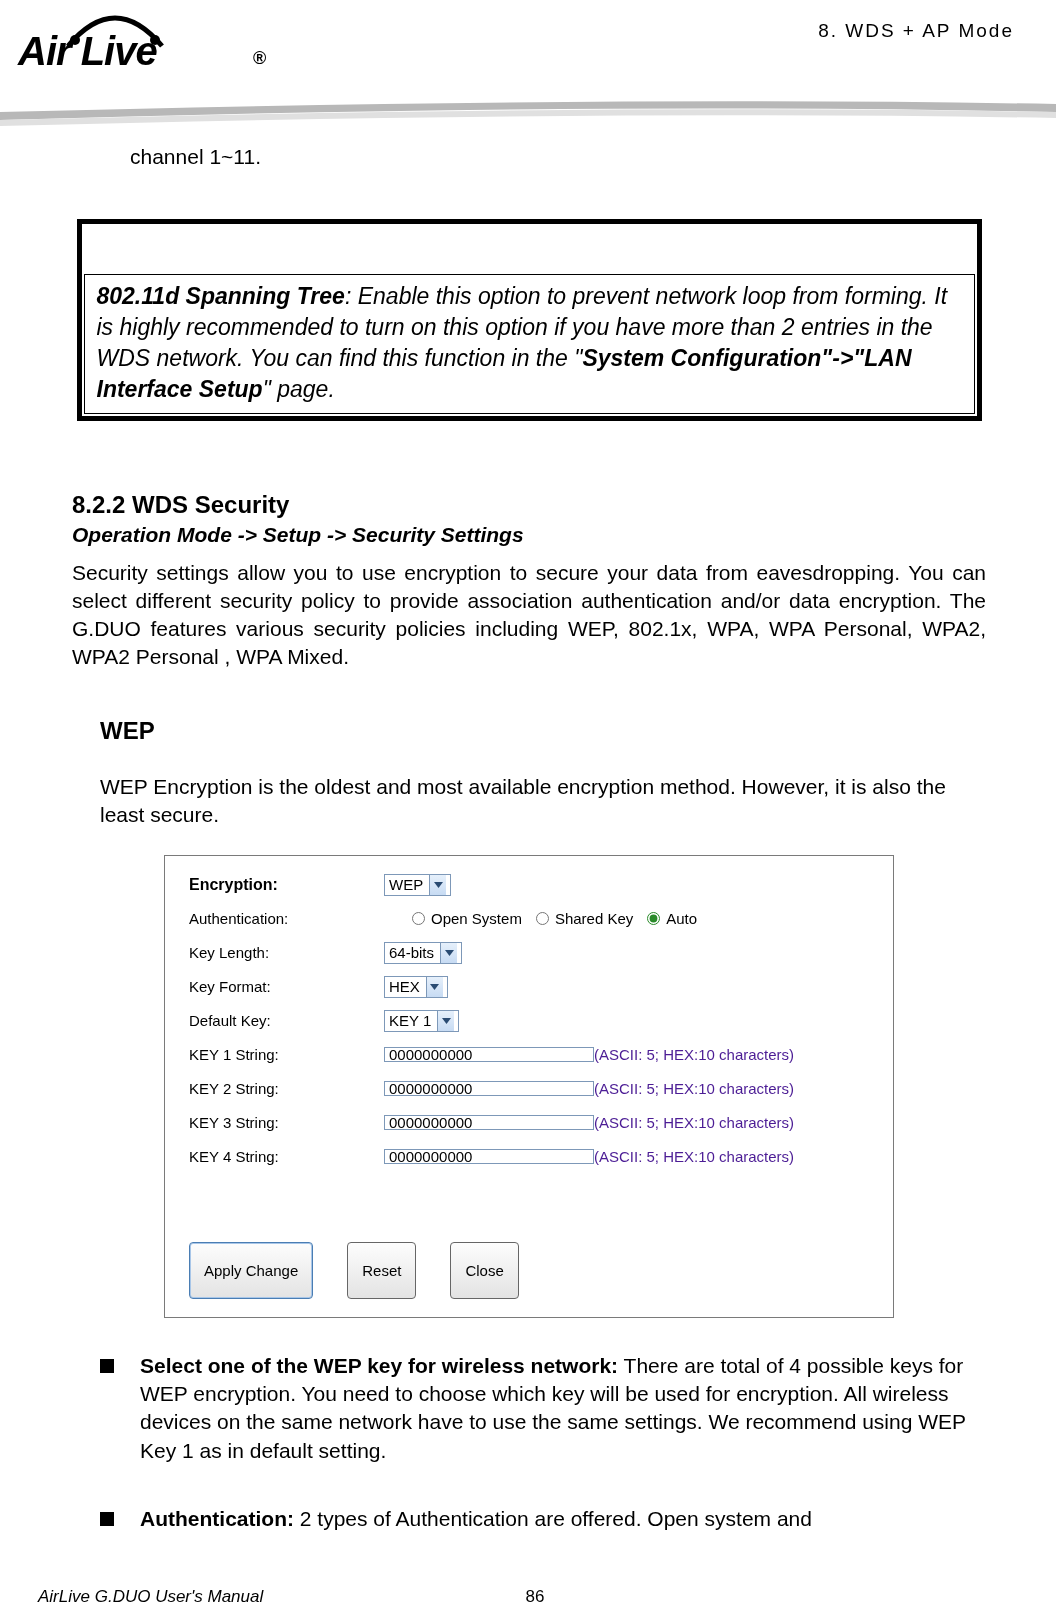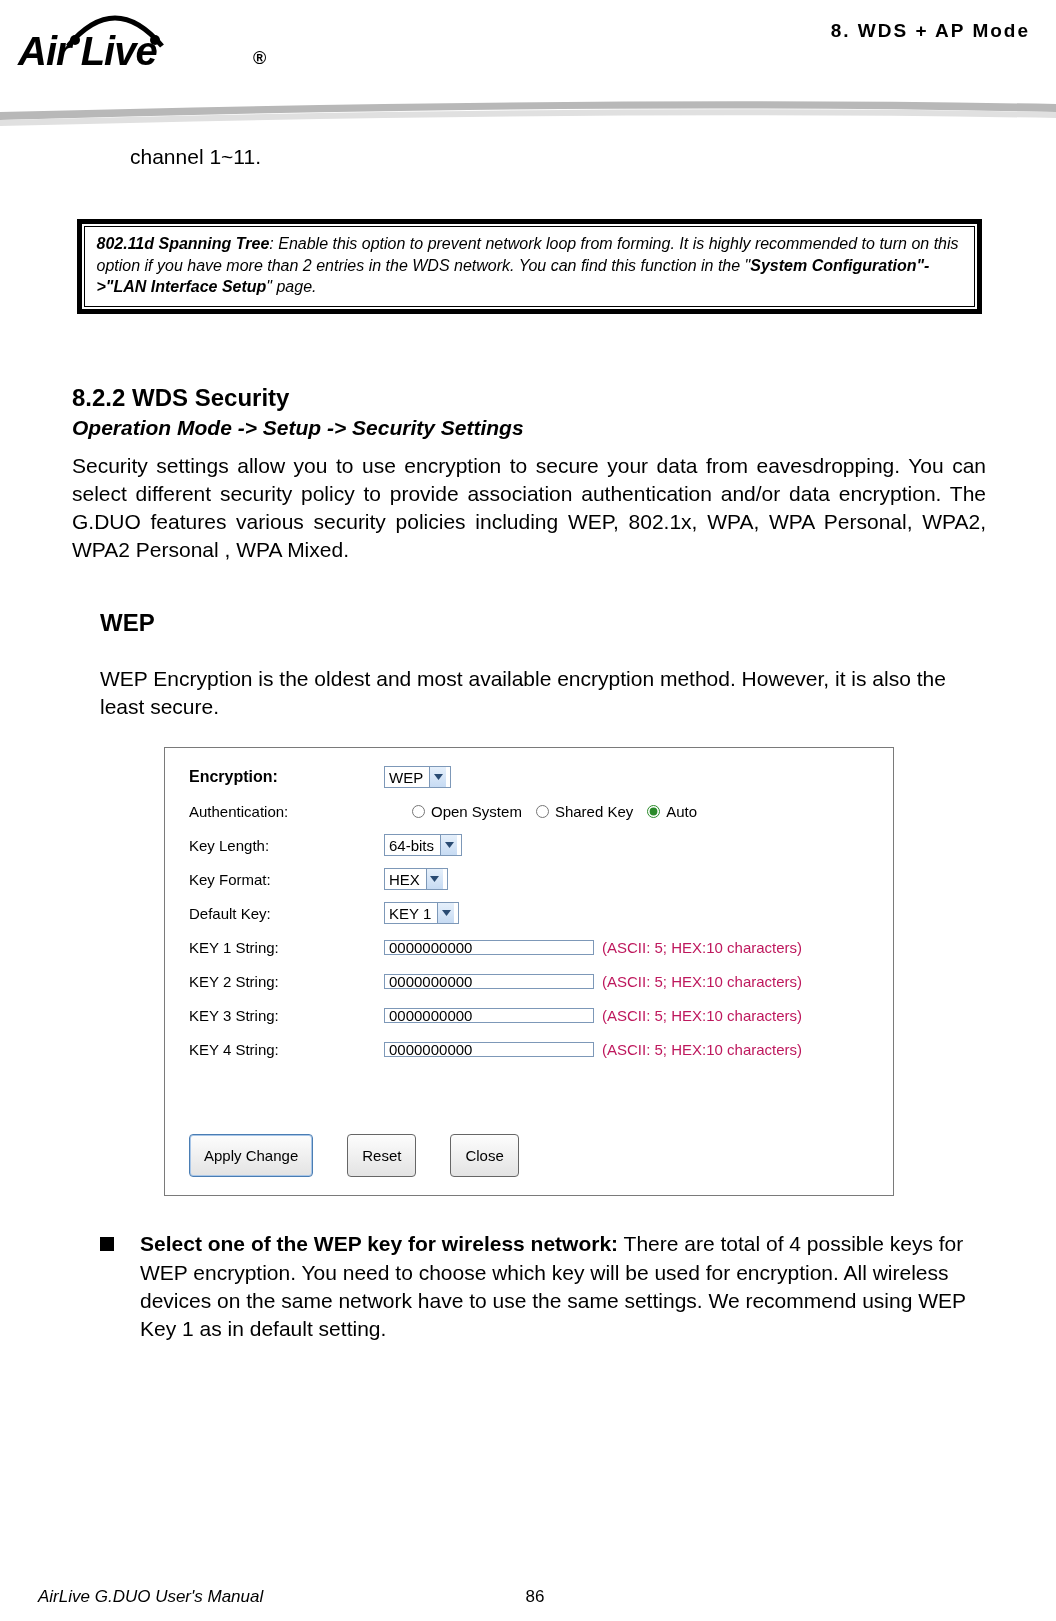--- a/index.html
+++ b/index.html
@@ -43,25 +43,24 @@
     }
     .logo-reg {
       position: absolute;
       left: 235px;
       top: 40px;
       font-size: 18px;
       font-weight: bold;
     }
     .header-right {
       position: absolute;
-      right: 26px;
+      right: 42px;
       top: 20px;
       font-size: 19px;
       letter-spacing: 2px;
-      font-weight: bold;
     }
     .header-swoosh {
       position: absolute;
       left: 0;
       right: 0;
       top: 98px;
     }
     .content {
       padding: 30px 70px 0 72px;
     }
@@ -72,23 +71,24 @@
     }
     .note-box-outer {
       border: 5px solid #000;
       padding: 2px;
       margin: 0 auto 70px auto;
       width: 905px;
     }
     .note-box-inner {
       border: 1.5px solid #000;
       padding: 6px 12px 8px 12px;
-      font-size: 16px;
+      font-size: 23px;
       line-height: 1.35;
       font-style: italic;
+      margin-top: 48px;
     }
     .note-box-inner .bold { font-weight: bold; }
     .section-heading {
       font-size: 24px;
       font-weight: bold;
       margin-bottom: 4px;
     }
     .breadcrumb {
       font-style: italic;
       font-weight: bold;
@@ -152,34 +152,34 @@
       justify-content:center;
     }
     .ss-select .arrow svg { display:block; }
     .ss-input {
       border: 1px solid #7d98b8;
       padding: 2px 4px;
       width: 210px;
       font-size: 15px;
       height: 15px;
     }
-    .ss-hint { margin-left: 8px; color:#be185d; font-size:15px; }
+    .ss-hint { color:#4c1d95; font-size:15px; }
     .ss-radio-group { display:flex; align-items:center; gap:14px; margin-left:28px; }
     .ss-radio { display:inline-flex; align-items:center; gap:6px; }
     .ss-radio input { accent-color:#2a8a2a; }
     .ss-buttons-row {
       display:flex;
       gap:34px;
       padding: 18px 0 18px 24px;
       align-items:center;
     }
     .ss-btn {
       border:1px solid #666;
       border-radius:4px;
-      padding:12px 14px;
+      padding:19px 14px;
       background:linear-gradient(#fdfdfd,#e3e3e3);
       font-size:15px;
       font-family: Tahoma, Arial, sans-serif;
     }
     .ss-btn.primary {
       border:1.5px solid #4a7db3;
       box-shadow: inset 0 0 0 1px #a8c6e8;
     }
     .ss-gap { height: 50px; }
     
@@ -349,20 +349,26 @@
       </div>
     </div>
 
     <div class="bullet">
       <span class="bullet-square"></span>
       <div>
         <b>Select one of the WEP key for wireless network:</b><span>    There are total of 4 possible keys for WEP encryption.    You need to choose which key will be used for encryption.    All wireless devices on the same network have to use the same settings.    We recommend using WEP Key 1 as in default setting.</span>
       </div>
     </div>
 
+    <div class="bullet" style="margin-bottom:0">
+      <span class="bullet-square"></span>
+      <div>
+        <b>Authentication:</b><span>    2 types of Authentication are offered.    Open system and</span>
+      </div>
+    </div>
 
   </div>
 
   <div class="footer">
     <span class="footer-left">AirLive G.DUO User's Manual</span>
     <span class="footer-center">86</span>
   </div>
 
 </div>
 

